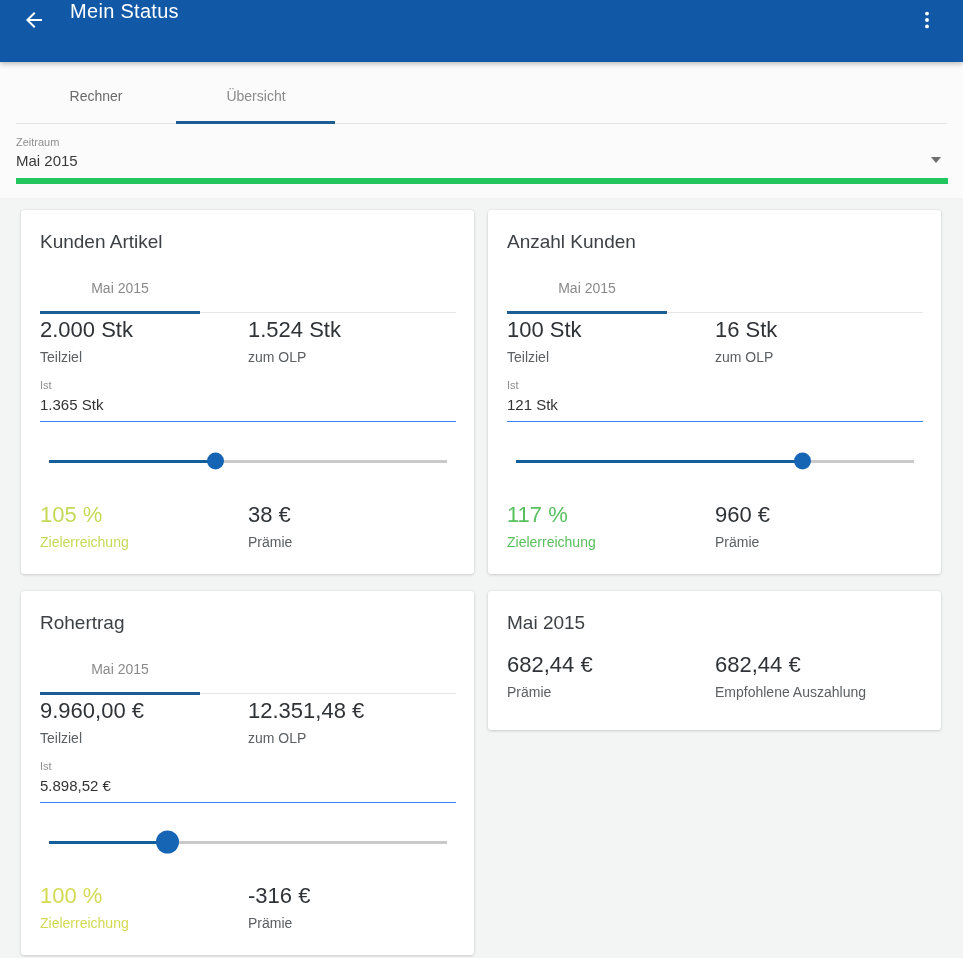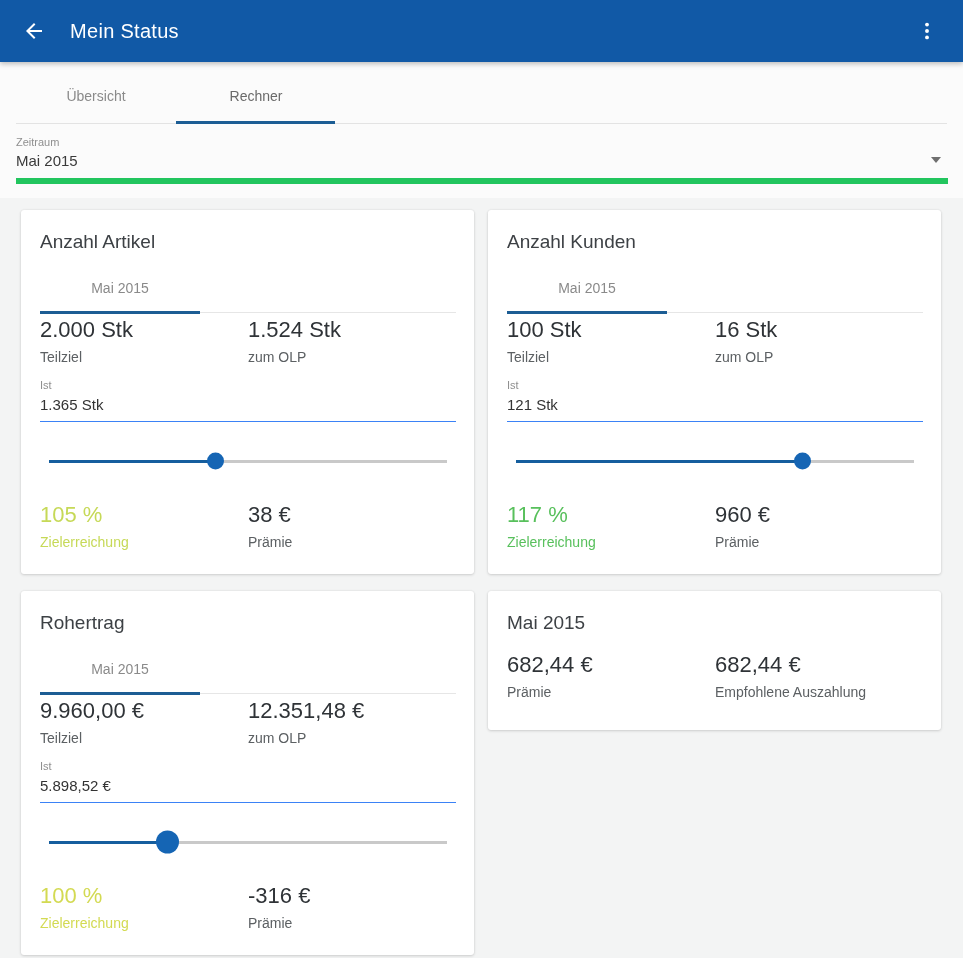--- a/index.html
+++ b/index.html
@@ -8,21 +8,21 @@
     font-family: "Liberation Sans", sans-serif;
     background: #f3f4f4;
     overflow: hidden;
     color: #303337;
   }
   
   .appbar {
     height: 62px;
     background: #1159a6;
     display: flex;
-    align-items: center;
+    align-items: flex-start;
     padding: 0 16px 0 14px;
     box-shadow: 0 2px 5px rgba(0,0,0,.25);
     position: relative;
     z-index: 5;
   }
   .icon-btn {
     width: 40px; height: 40px;
     background: transparent; border: none; cursor: pointer;
     display: flex; align-items: center; justify-content: center;
     border-radius: 50%;
@@ -167,35 +167,35 @@
     <svg width="22" height="22" viewBox="0 0 24 24">
       <circle cx="12" cy="5" r="2.1" fill="#ffffff"></circle>
       <circle cx="12" cy="12" r="2.1" fill="#ffffff"></circle>
       <circle cx="12" cy="19" r="2.1" fill="#ffffff"></circle>
     </svg>
   </button>
 </header>
 
 <div class="topband">
   <nav class="tabs">
+    <div class="tab active">Rechner</div>
     <div class="tab">Übersicht</div>
-    <div class="tab active">Rechner</div>
     <div class="tab-indicator"></div>
   </nav>
   <div class="select-field">
     <label class="field-label">Zeitraum</label>
     <div class="select-value">Mai 2015</div>
     <span class="caret"></span>
   </div>
 </div>
 
 <main class="grid">
 
   <section class="card metric">
-    <h2 class="card-title">Anzahl Artikel</h2>
+    <h2 class="card-title">Kunden Artikel</h2>
     <div class="card-tabs">
       <div class="card-tab">Mai 2015</div>
       <div class="card-tab-indicator"></div>
     </div>
     <div class="vals">
       <div>
         <div class="big">2.000 Stk</div>
         <div class="sub">Teilziel</div>
       </div>
       <div>

